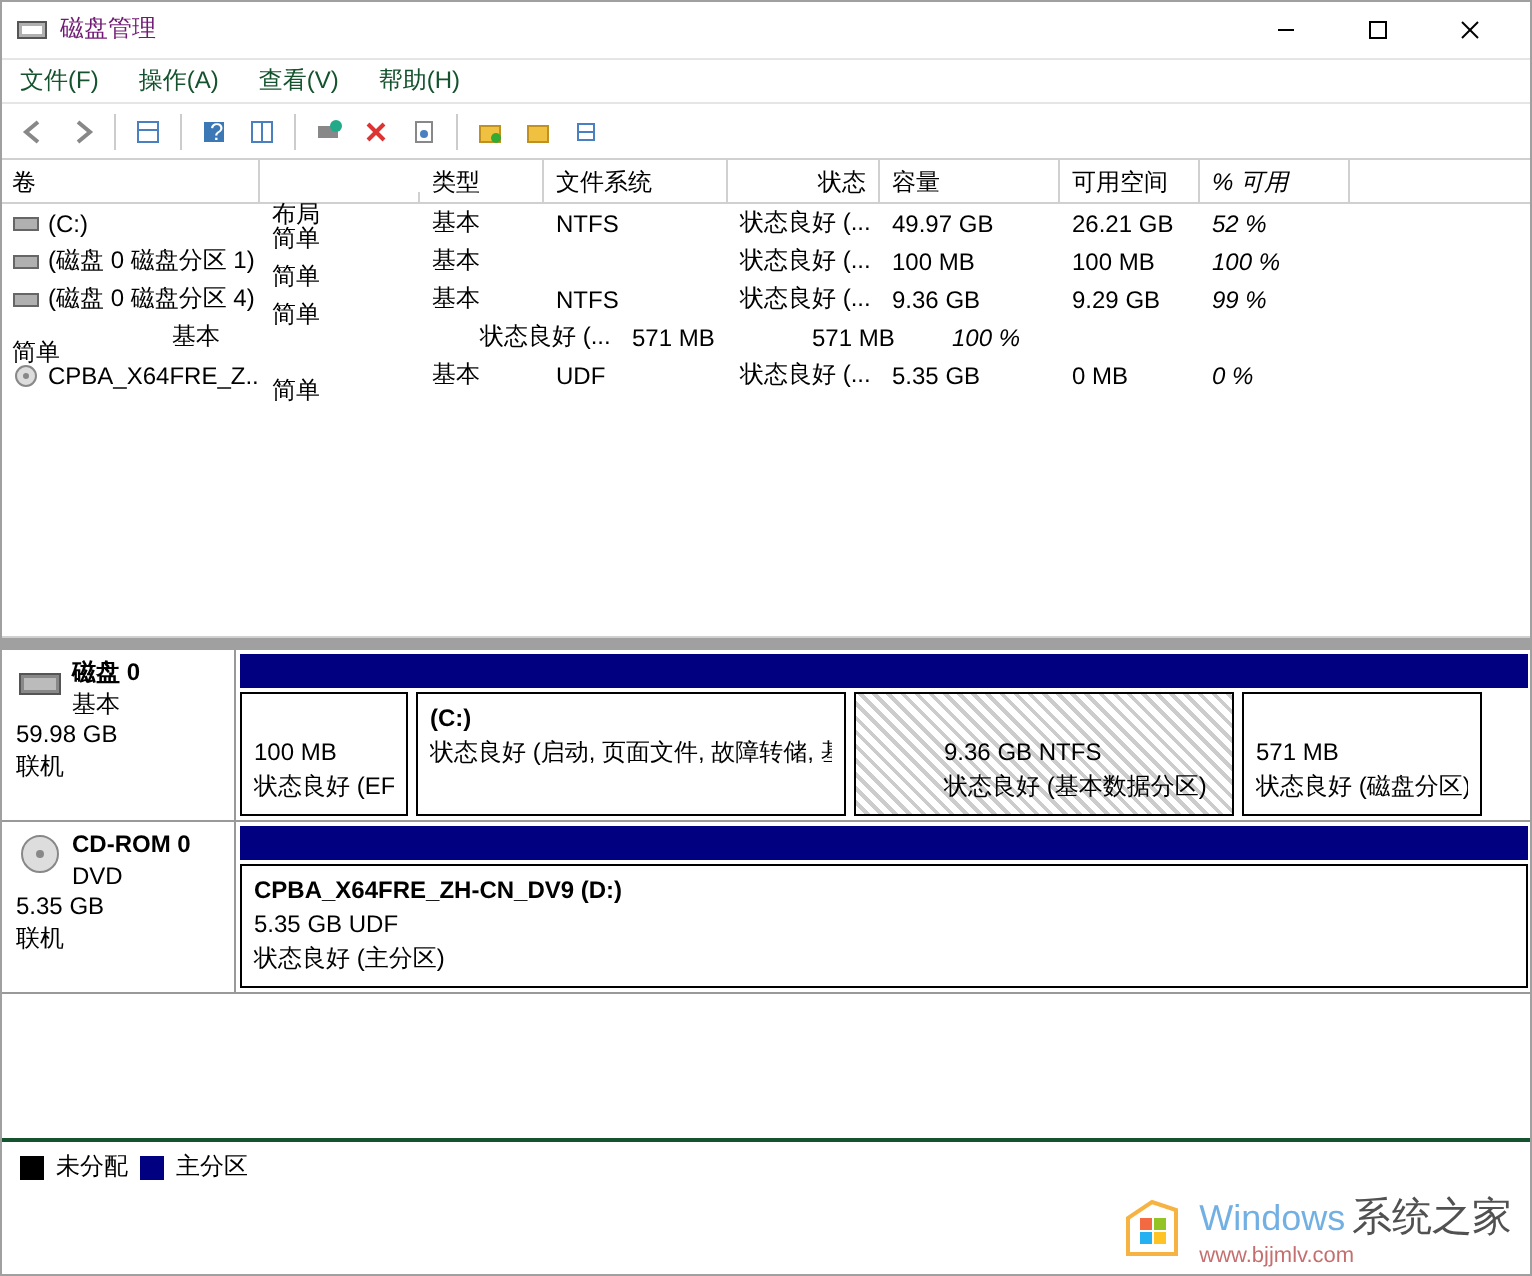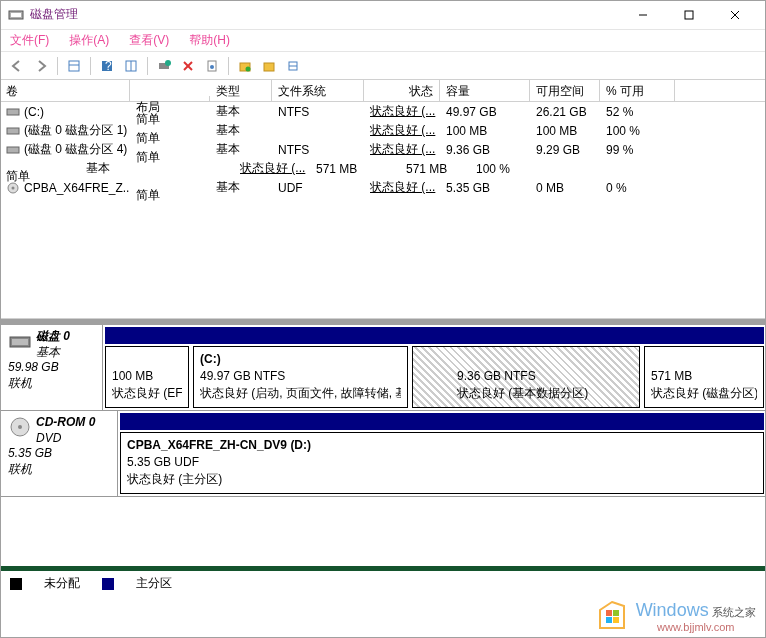--- a/index.html
+++ b/index.html
@@ -3,59 +3,59 @@
 <meta charset="utf-8">
 <style>
 * { box-sizing: border-box; margin: 0; padding: 0; font-family: "Microsoft YaHei", "Segoe UI", sans-serif; font-size: 12px; }
 body { background: #fff; width: 766px; height: 638px; overflow: hidden; position: relative; }
 .titlebar { height: 30px; background: #fff; display: flex; align-items: center; padding: 0 8px; border-bottom: 1px solid #e5e5e5; }
 .titlebar-icon { width: 16px; height: 16px; margin-right: 6px; }
 .titlebar-text { flex: 1; color: #701a75; }
 .win-controls { display: flex; }
 .win-btn { width: 46px; height: 30px; display: flex; align-items: center; justify-content: center; color: #555; }
 .menubar { height: 22px; display: flex; align-items: center; padding: 0 6px; gap: 12px; border-bottom: 1px solid #e5e5e5; }
-.menubar span { color: #ec4899; cursor: default; padding: 2px 4px; }
+.menubar span { color: #14532d; cursor: default; padding: 2px 4px; }
 .toolbar { height: 28px; display: flex; align-items: center; padding: 2px 6px; gap: 2px; border-bottom: 1px solid #d0d0d0; }
 .tool-btn { width: 22px; height: 22px; display: flex; align-items: center; justify-content: center; border: 1px solid transparent; }
 .tool-sep { width: 1px; height: 18px; background: #ccc; margin: 0 3px; }
 .vol-table { border-bottom: 1px solid #d0d0d0; }
 .vol-header { display: flex; background: #fff; border-bottom: 1px solid #d0d0d0; height: 22px; }
 .vol-header > div { border-right: 1px solid #d0d0d0; padding: 3px 6px; color: #000; font-weight: normal; position: relative; }
 .vol-body { height: 216px; overflow: auto; }
 .vol-row { display: flex; height: 19px; align-items: center; }
 .vol-row > div { padding: 1px 6px; white-space: nowrap; overflow: hidden; text-overflow: ellipsis; display: flex; align-items: center; }
 .vol-icon { width: 14px; height: 12px; margin-right: 4px; flex-shrink: 0; }
 .c-vol { width: 130px; }
 .c-layout { width: 80px; margin-top: 16px; }
 .c-type { width: 62px; }
 .c-fs { width: 92px; }
 .c-status { width: 76px; text-align: right; }
 .c-cap { width: 90px; }
 .c-free { width: 70px; }
-.c-pct { width: 75px; }
+.c-pct { width: 75px; font-style: italic; }
 .graphic-area { border-top: 6px solid #a0a0a0; }
 .disk-row { display: flex; border-bottom: 1px solid #999; }
-.disk-label { width: 118px; padding: 4px 8px; border-right: 1px solid #999; font-style: italic; }
+.disk-label { width: 118px; padding: 4px 8px; border-right: 1px solid #999; }
 .disk-label .dl-icon { float: left; width: 24px; height: 24px; margin-right: 4px; }
 .disk-label b { font-weight: bold; }
 .disk-label div { font-size: 12px; line-height: 1.3; }
 .disk-parts { flex: 1; display: flex; flex-direction: column; }
 .disk-header-bar { height: 17px; background: #000080; margin: 2px 2px 0 2px; }
 .parts-container { display: flex; flex: 1; padding: 2px; gap: 4px; }
 .part-box { border: 1px solid #000; padding: 4px 6px; display: flex; flex-direction: column; justify-content: flex-start; font-size: 12px; line-height: 1.4; min-height: 56px; position: relative; }
 .part-box b { font-weight: bold; }
 .part-hatched { background: repeating-linear-gradient(45deg, #fff, #fff 3px, #ccc 3px, #ccc 5px); position: relative; }
 .part-hatched > * { position: relative; background: transparent; }
-.legend { position: absolute; bottom: 42px; left: 0; right: 0; border-top: 5px solid #14532d; padding: 4px 10px; display: flex; align-items: center; gap: 22px; }
+.legend { position: absolute; bottom: 42px; left: 0; right: 0; border-top: 2px solid #14532d; padding: 4px 10px; display: flex; align-items: center; gap: 6px; }
 .leg-sq { width: 12px; height: 12px; display: inline-block; }
 .leg-black { background: #000; }
 .leg-navy { background: #000080; }
 .watermark { position: absolute; bottom: 0; right: 0; padding: 4px 10px; display: flex; align-items: center; gap: 6px; opacity: 0.85; }
 .watermark .wm-text { font-size: 14px; }
-.ellip { color: #000; text-decoration: underline; }
+.ellip { color: #000; }
 .border-outer { border: 1px solid #a0a0a0; position: absolute; inset: 0; pointer-events: none; }
 </style>
 </head>
 <body>
 
 <div class="titlebar">
   <svg class="titlebar-icon" viewBox="0 0 16 16">
       <rect x="1" y="4" width="14" height="8" fill="#b0b0b0" stroke="#555"></rect>
       <rect x="3" y="6" width="10" height="4" fill="#fff"></rect>
     </svg>
@@ -258,24 +258,23 @@
     <div class="disk-parts">
       <div class="disk-header-bar"></div>
       <div class="parts-container" id="disk0-parts">
           <div class="part-box" style="width: 84px;">
             <span>&nbsp;</span>
             <span>100 MB</span>
             <span style="white-space:nowrap;overflow:hidden">状态良好 (EFI </span>
           </div>
           <div class="part-box" style="width: 215px;">
             <b>(C:)</b>
-            <span>49.97 GB NTFS</span>
             <span style="white-space:nowrap;overflow:hidden">状态良好 (启动, 页面文件, 故障转储, 基</span>
           </div>
-          <div class="part-box part-hatched" style="width: 228px; padding-left: 44px;">
+          <div class="part-box part-hatched" style="width: 190px; padding-left: 44px;">
             <span>&nbsp;</span>
             <span>9.36 GB NTFS</span>
             <span style="white-space:nowrap;overflow:hidden">状态良好 (基本数据分区)</span>
           </div>
           <div class="part-box" style="width: 120px;">
             <span>&nbsp;</span>
             <span>571 MB</span>
             <span style="white-space:nowrap;overflow:hidden">状态良好 (磁盘分区)</span>
           </div>
         </div>
@@ -316,18 +315,18 @@
 
 <div class="watermark">
   <svg width="36" height="36" viewBox="0 0 36 36">
     <path d="M18 4 L30 8 L30 30 L6 30 L6 12 Z" fill="none" stroke="#f5a623" stroke-width="2"></path>
     <rect x="12" y="12" width="6" height="6" fill="#f25022"></rect>
     <rect x="19" y="12" width="6" height="6" fill="#7fba00"></rect>
     <rect x="12" y="19" width="6" height="6" fill="#00a4ef"></rect>
     <rect x="19" y="19" width="6" height="6" fill="#ffb900"></rect>
   </svg>
   <div>
-    <div><span class="wm-text" style="color:#5aa3e0;font-size:18px">Windows</span> <span style="color:#333;font-size:11px">系统之家</span></div>
-    <div style="color:#b55;font-size:11px;text-align:center">www.bjjmlv.com</div>
+    <div><span class="wm-text" style="color:#5aa3e0;font-size:18px">Windows</span> <span style="color:#333;font-size:20px">系统之家</span></div>
+    <div style="color:#b55;font-size:11px;text-align:left">www.bjjmlv.com</div>
   </div>
 </div>
 
 <div class="border-outer"></div>
 
 </body></html>

